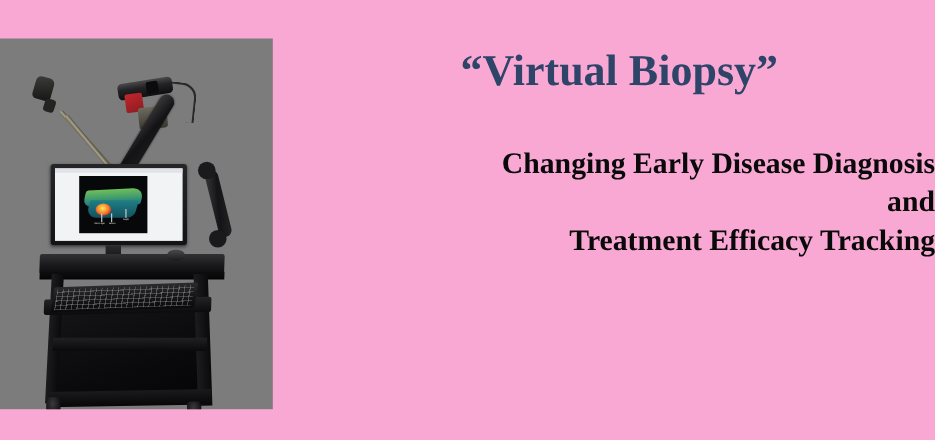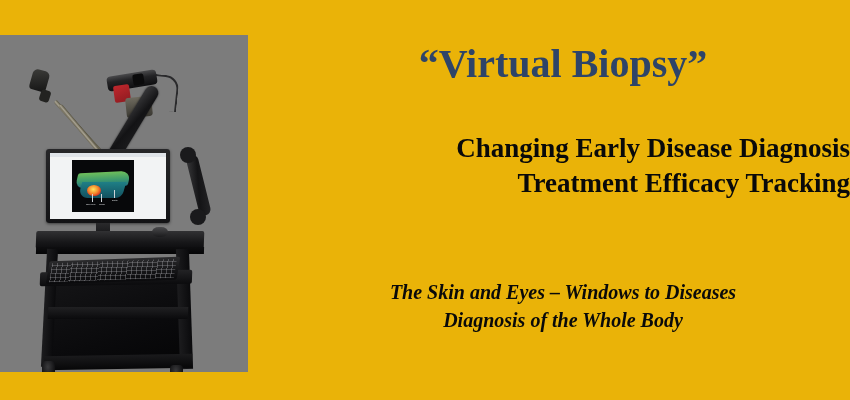--- a/index.html
+++ b/index.html
@@ -10,21 +10,21 @@
   body {
     width: 850px;
     height: 400px;
     overflow: hidden;
     font-family: "Liberation Serif", serif;
   }
   .slide {
     position: relative;
     width: 850px;
     height: 400px;
-    background: #eab308;
+    background: #f9a8d4;
   }
 
   
   .photo {
     position: absolute;
     left: 0px;
     top: 35px;
     width: 248px;
     height: 337px;
     background: #7c7c7c;
@@ -385,22 +385,19 @@
       <div class="caster right"></div>
     </div>
   </div>
 
   <div class="text-panel">
 
     <div class="slide-title">“Virtual Biopsy”</div>
 
     <div class="subtitle-block">
       <div class="subtitle-line">Changing Early Disease Diagnosis</div>
+      <div class="subtitle-line">and</div>
       <div class="subtitle-line">Treatment Efficacy Tracking</div>
     </div>
 
-    <div class="tagline-block">
-      <div class="tagline-line">The Skin and Eyes – Windows  to Diseases</div>
-      <div class="tagline-line">Diagnosis of the Whole Body</div>
-    </div>
 
   </div>
 </div>
 
 </body></html>

